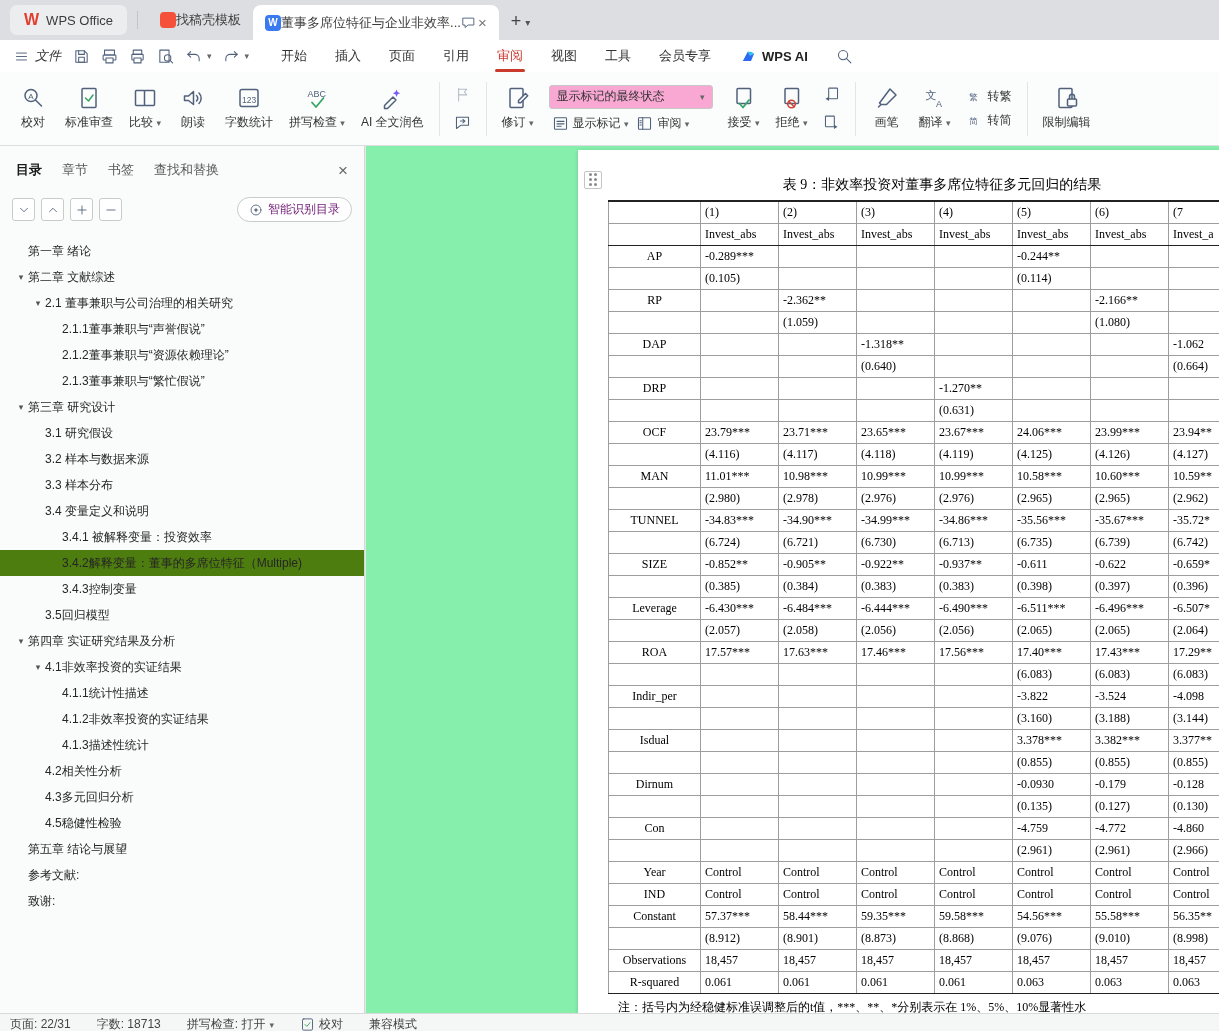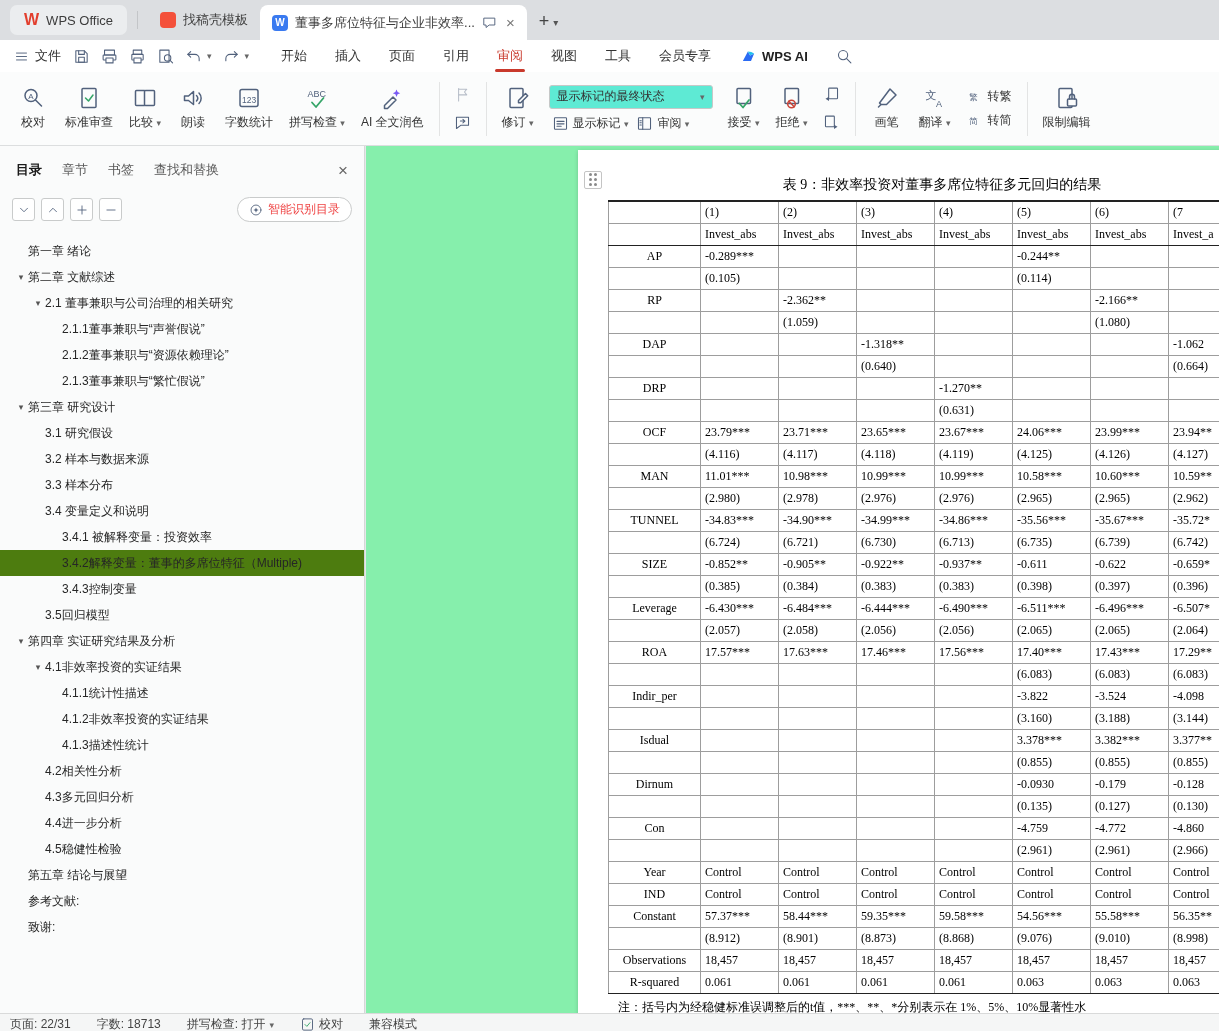--- a/index.html
+++ b/index.html
@@ -10,33 +10,33 @@
   .icn.sm{width:17px;height:17px;}
   .icn.sm2{width:14px;height:14px;}
   .icn.tiny{width:15px;height:15px;}
   .arr{font-size:9px;color:#666;}
 
   
   .tabbar{position:absolute;top:0;left:0;width:100%;height:40px;background:#dcdee1;display:flex;align-items:flex-end;padding-left:10px;}
   .home-tab{display:flex;align-items:center;gap:7px;background:#ebedef;border-radius:7px;height:30px;padding:0 14px;margin-bottom:5px;font-size:13px;color:#3c3c3c;}
   .logo-wps{color:#e23e2d;font-weight:bold;font-size:16px;}
   .tab-sep{width:1px;height:18px;background:#c3c5c8;margin:0 10px 11px;}
-  .doc-tab{display:flex;align-items:center;gap:7px;height:30px;padding:0 12px;margin-bottom:5px;border-radius:7px;font-size:13px;color:#3c3c3c;margin-top:24px;}
+  .doc-tab{display:flex;align-items:center;gap:0;height:30px;padding:0 12px;margin-bottom:5px;border-radius:7px;font-size:13px;color:#3c3c3c;margin-top:24px;}
   .doc-tab.active{background:#fff;height:35px;margin-bottom:0;border-radius:8px 8px 0 0;}
   .app-ico{width:16px;height:16px;border-radius:4px;display:inline-flex;align-items:center;justify-content:center;color:#fff;font-size:10px;font-weight:bold;flex:none;}
   .app-ico.orange{background:#f4503a;}
   .app-ico.blue{background:#3a7af0;}
   .doc-tab-title{max-width:190px;white-space:nowrap;overflow:hidden;}
   .tab-close{color:#777;font-size:15px;margin-left:2px;}
   .tab-plus{font-size:18px;color:#444;margin:0 4px 8px 12px;}
   .tab-chev{font-size:10px;color:#555;margin-bottom:12px;}
 
   
   .menubar{position:absolute;top:40px;left:0;width:100%;height:32px;background:#fff;display:flex;align-items:center;padding:0 14px;}
-  .file-btn{display:flex;align-items:center;gap:6px;font-size:13px;color:#333;margin-right:12px;}
+  .file-btn{display:flex;align-items:center;gap:6px;font-size:13px;color:#333;margin-right:12px;font-style:italic;}
   .qicons{display:flex;align-items:center;gap:11px;margin-right:18px;}
   .qicon{width:17px;height:17px;display:inline-flex;}
   .qicon svg{width:100%;height:100%;}
   .qarr{font-size:9px;color:#666;margin-left:-6px;}
   .menu-tabs{display:flex;align-items:flex-end;height:100%;}
   .menu-tab{padding:0 14px;height:100%;display:flex;align-items:center;font-size:13px;color:#333;position:relative;}
   .menu-tab.active{color:#c9392c;}
   .menu-tab.active::after{content:"";position:absolute;left:12px;right:12px;bottom:0;height:3px;background:#c9392c;border-radius:2px;}
   .wps-ai{display:flex;align-items:center;gap:6px;margin-left:16px;font-weight:bold;font-size:13px;color:#222;}
   .menu-search{margin-left:28px;width:17px;height:17px;}
@@ -45,36 +45,36 @@
   .ribbon{position:absolute;top:72px;left:0;width:100%;height:74px;background:#fbfcfc;border-bottom:1px solid #dcdedf;display:flex;align-items:center;padding:0 10px;gap:2px;}
   .rb-group{display:flex;align-items:center;gap:2px;}
   .rb-big{display:flex;flex-direction:column;align-items:center;justify-content:center;gap:4px;padding:5px 7px;border-radius:3px;min-width:46px;}
   .rb-big .rb-label{font-size:12px;color:#333;white-space:nowrap;}
   .rb-big.disabled{opacity:.45;}
   .rb-sep{width:1px;height:54px;background:#e3e4e4;margin:0 6px;flex:none;}
   .mini-col{display:flex;flex-direction:column;gap:6px;margin:0 2px;}
   .rb-mini{width:26px;height:22px;display:flex;align-items:center;justify-content:center;border-radius:3px;}
   .rb-mini.disabled{opacity:.4;}
   .track-col{display:flex;flex-direction:column;gap:5px;margin:0 6px;}
-  .combo{display:flex;align-items:center;justify-content:space-between;width:164px;height:24px;border:1px solid #c6c8c8;border-radius:3px;background:#5eead4;padding:0 7px;font-size:12px;color:#333;}
+  .combo{display:flex;align-items:center;justify-content:space-between;width:164px;height:24px;border:1px solid #c6c8c8;border-radius:3px;background:#f9a8d4;padding:0 7px;font-size:12px;color:#333;}
   .small-row{display:flex;gap:2px;}
   .rb-small{display:flex;align-items:center;gap:4px;font-size:12px;color:#333;padding:1px 3px;white-space:nowrap;}
   .convert-stack{display:flex;flex-direction:column;gap:5px;margin:0 4px;}
 
   
   .content{position:absolute;top:146px;left:0;right:0;bottom:18px;}
   .sidebar{position:absolute;left:0;top:0;bottom:0;width:365px;background:#fafbfb;border-right:1px solid #d5d7d7;overflow:hidden;}
   .sb-header{display:flex;align-items:center;justify-content:space-between;padding:15px 16px 6px;}
   .sb-tabs{display:flex;gap:20px;font-size:13px;color:#595959;}
   .sb-tab.active{color:#1a1a1a;font-weight:bold;}
   .sb-close{font-size:17px;color:#666;line-height:1;}
   .sb-toolbar{display:flex;align-items:center;justify-content:space-between;padding:12px 12px 8px;}
   .nav-btns{display:flex;gap:6px;}
   .nav-btn{width:23px;height:23px;border:1px solid #c9cbcb;border-radius:3px;background:#fff;display:inline-flex;align-items:center;justify-content:center;}
-  .smart-btn{display:flex;align-items:center;gap:5px;height:25px;padding:0 11px;border:1px solid #c9cbcb;border-radius:13px;background:#fff;font-size:12px;color:#ef4444;white-space:nowrap;}
+  .smart-btn{display:flex;align-items:center;gap:5px;height:25px;padding:0 11px;border:1px solid #c9cbcb;border-radius:13px;background:#fff;font-size:12px;color:#701a75;white-space:nowrap;}
   .toc-list{margin-top:8px;font-size:12px;color:#262626;}
   .toc-item{display:flex;align-items:center;height:26px;white-space:nowrap;overflow:hidden;}
   .toc-item .tri{width:14px;display:inline-flex;justify-content:center;font-size:9px;color:#555;flex:none;}
   .toc-item.lv1{padding-left:14px;}
   .toc-item.lv2{padding-left:31px;}
   .toc-item.lv3{padding-left:48px;}
   .toc-item.selected{background:#4d7c0f;}
 
   .docarea{position:absolute;left:366px;right:0;top:0;bottom:0;background:#86efac;overflow:hidden;}
   .page{position:absolute;left:212px;top:4px;width:690px;height:1100px;background:#fff;box-shadow:0 1px 4px rgba(0,0,0,.18);}
@@ -555,24 +555,20 @@
         <div class="toc-item lv2">
           <span class="tri"></span>
           <span class="toc-label">4.2相关性分析</span>
         </div>
         <div class="toc-item lv2">
           <span class="tri"></span>
           <span class="toc-label">4.3多元回归分析</span>
         </div>
         <div class="toc-item lv2">
           <span class="tri"></span>
-          <span class="toc-label">4.4进一步分析</span>
-        </div>
-        <div class="toc-item lv2">
-          <span class="tri"></span>
           <span class="toc-label">4.5稳健性检验</span>
         </div>
         <div class="toc-item lv1">
           <span class="tri"></span>
           <span class="toc-label">第五章 结论与展望</span>
         </div>
         <div class="toc-item lv1">
           <span class="tri"></span>
           <span class="toc-label">参考文献:</span>
         </div>

